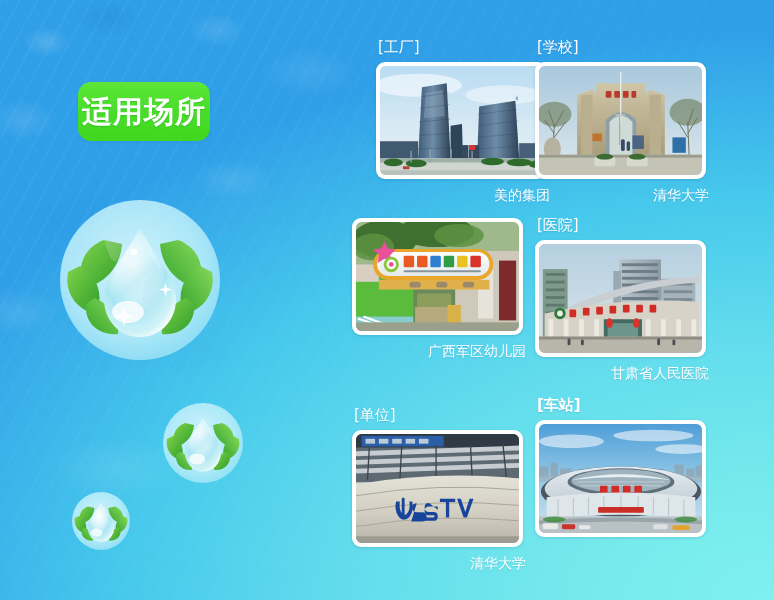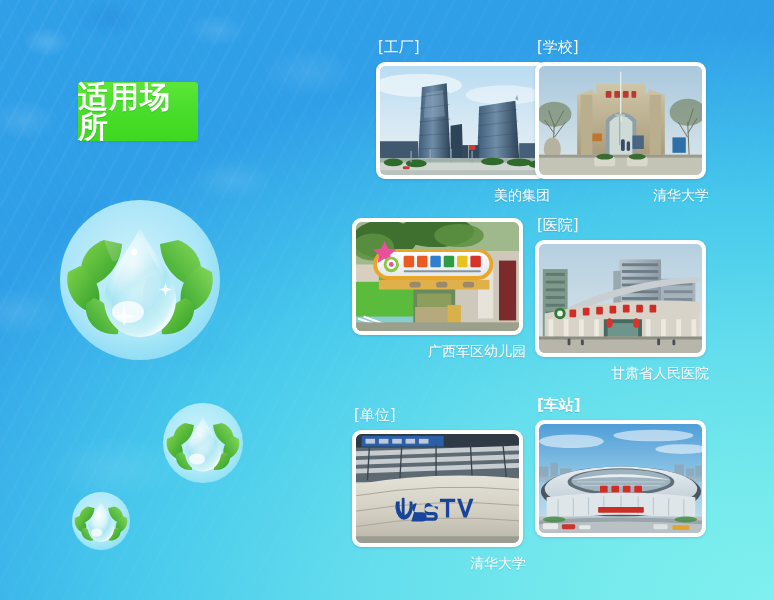--- a/index.html
+++ b/index.html
@@ -38,22 +38,22 @@
     position:absolute;inset:0;opacity:.30;
     background:
       repeating-linear-gradient(118deg, rgba(255,255,255,.14) 0px, rgba(255,255,255,.14) 2px, rgba(255,255,255,0) 3px, rgba(255,255,255,0) 16px),
       repeating-linear-gradient(62deg, rgba(255,255,255,.08) 0px, rgba(255,255,255,.08) 1px, rgba(255,255,255,0) 2px, rgba(255,255,255,0) 11px);
     -webkit-mask-image:linear-gradient(135deg, rgba(0,0,0,.95) 0%, rgba(0,0,0,.45) 45%, rgba(0,0,0,0) 78%);
             mask-image:linear-gradient(135deg, rgba(0,0,0,.95) 0%, rgba(0,0,0,.45) 45%, rgba(0,0,0,0) 78%);
   }
 
   
   .title-badge{
-    position:absolute;left:78px;top:82px;width:120px;height:59px;
-    border-radius:3px;
+    position:absolute;left:78px;top:82px;width:132px;height:59px;
+    border-radius:13px;
     background:linear-gradient(180deg,#5ee637 0%,#4ade2c 45%,#3fd71f 100%);
     box-shadow:0 1px 3px rgba(0,60,90,.10);
     display:flex;align-items:center;justify-content:center;
   }
   .title-badge span{
     color:#ffffff;font-size:30px;font-weight:bold;letter-spacing:1px;
     line-height:1;text-shadow:0 1px 1px rgba(0,120,20,.25);
   }
 
   

